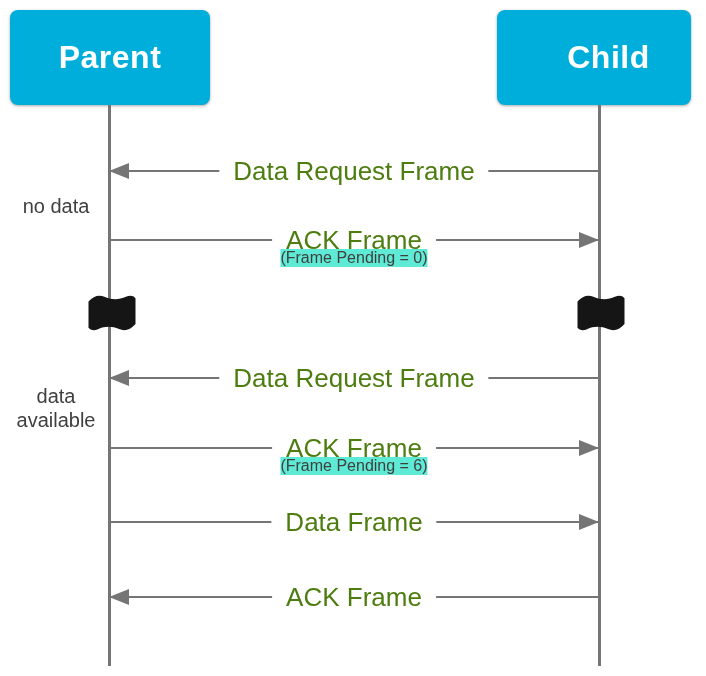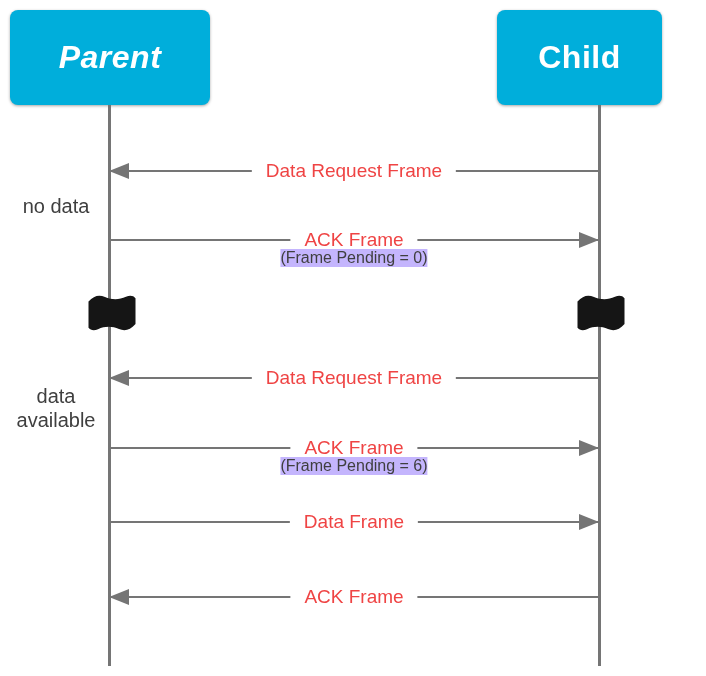--- a/index.html
+++ b/index.html
@@ -27,22 +27,22 @@
     display: flex;
     align-items: center;
     justify-content: center;
   }
   .actor-box .actor-label {
     color: #ffffff;
     font-size: 32px;
     font-weight: bold;
     letter-spacing: 0.5px;
   }
-  .actor-parent { left: 10px;  width: 200px; font-style: italic; }
-  .actor-child  { left: 497px; width: 165px; }
+  .actor-parent { left: 10px;  width: 200px; }
+  .actor-child  { left: 497px; width: 165px; padding-left: 29px; }
 
   
   .lifeline {
     position: absolute;
     top: 105px;
     width: 3px;
     height: 561px;
     background: #757575;
   }
   .lifeline-parent { left: 108px; }
@@ -79,33 +79,33 @@
     right: 0;
     border-left: 20px solid #757575;
   }
   .msg .msg-label {
     position: absolute;
     left: 50%;
     top: 0;
     transform: translate(-50%, -50%);
     background: #ffffff;
     padding: 0 14px;
-    font-size: 19px;
-    color: #ef4444;
+    font-size: 26px;
+    color: #4d7c0f;
     white-space: nowrap;
   }
   .msg .msg-sublabel {
     position: absolute;
     left: 50%;
     top: 9px;
     transform: translateX(-50%);
     font-size: 16px;
     color: #3f3f3f;
     white-space: nowrap;
-    background: #c4b5fd;
+    background: #5eead4;
   }
   .msg-1 { top: 171px; }
   .msg-2 { top: 240px; }
   .msg-3 { top: 378px; }
   .msg-4 { top: 448px; }
   .msg-5 { top: 522px; }
   .msg-6 { top: 597px; }
 
   
   .annotation {

